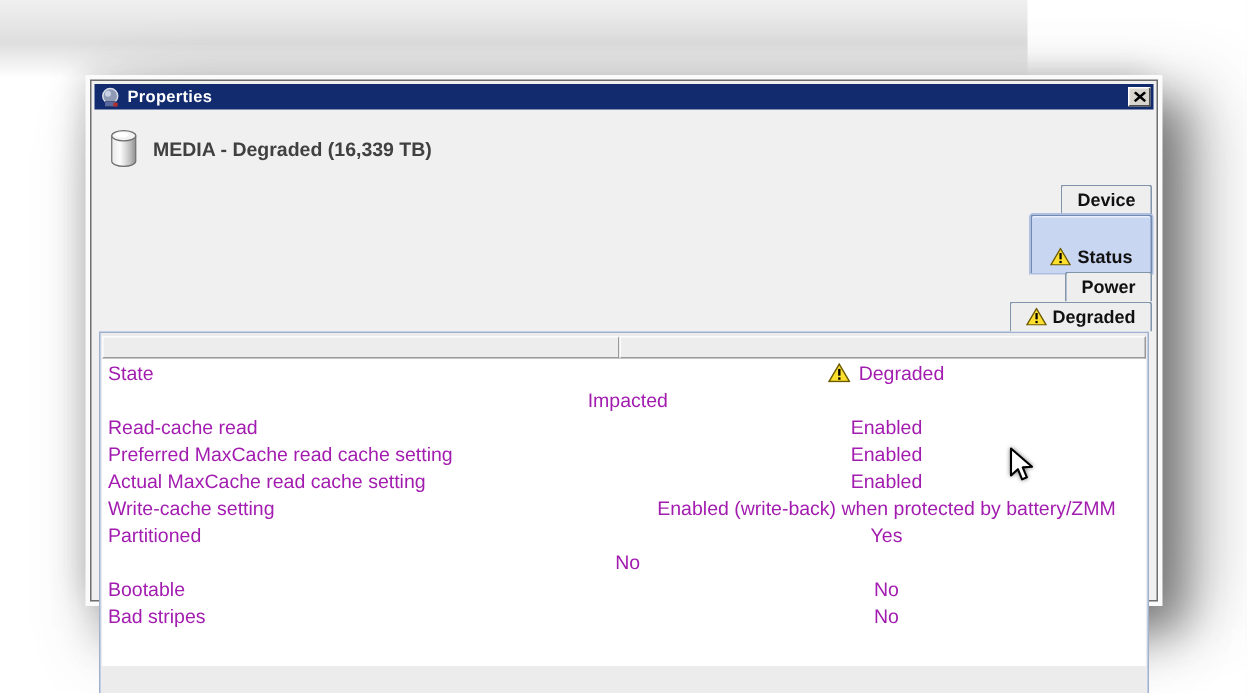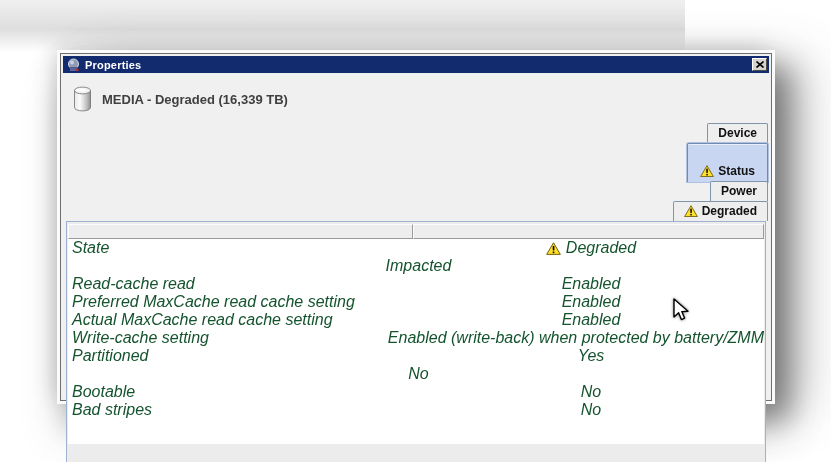--- a/index.html
+++ b/index.html
@@ -45,21 +45,21 @@
   .warn-icon { width:14px; height:12px; display:inline-block; }
 
   
   .tab-panel { position:relative; margin:0 5px; height:249px;
     border:1px solid #9db1d2; background:#ececec; z-index:2; }
   .thead { display:flex; height:15px; margin:2px 1px 0 1px; }
   .th { background:#ededed; border-top:1px solid #fdfdfd; border-left:1px solid #fdfdfd;
     border-right:1px solid #9a9a9a; border-bottom:1px solid #9a9a9a; }
   .th.c1 { width:345px; } .th.c2 { flex:1; }
   .tbody { background:#ffffff; height:205px; margin:0 1px; overflow:hidden; }
-  .row { display:flex; height:18px; align-items:center; font-size:16px; color:#14532d;font-style:italic; }
+  .row { display:flex; height:18px; align-items:center; font-size:13px; color:#a21caf; }
   .cell-label { width:345px; padding-left:4px; white-space:nowrap; overflow:hidden; }
   .cell-value { flex:1; display:flex; align-items:center; gap:5px; padding-left:5px; white-space:nowrap;justify-content:center; }
   .cell-value .warn-icon { width:15px; height:13px; }
 
   
   .cursor { position:absolute; left:672px; top:298px; width:17px; height:26px;
     filter:drop-shadow(0 0 1.5px rgba(0,0,0,.55)); pointer-events:none; z-index:9; }
 </style>
 </head>
 <body>

